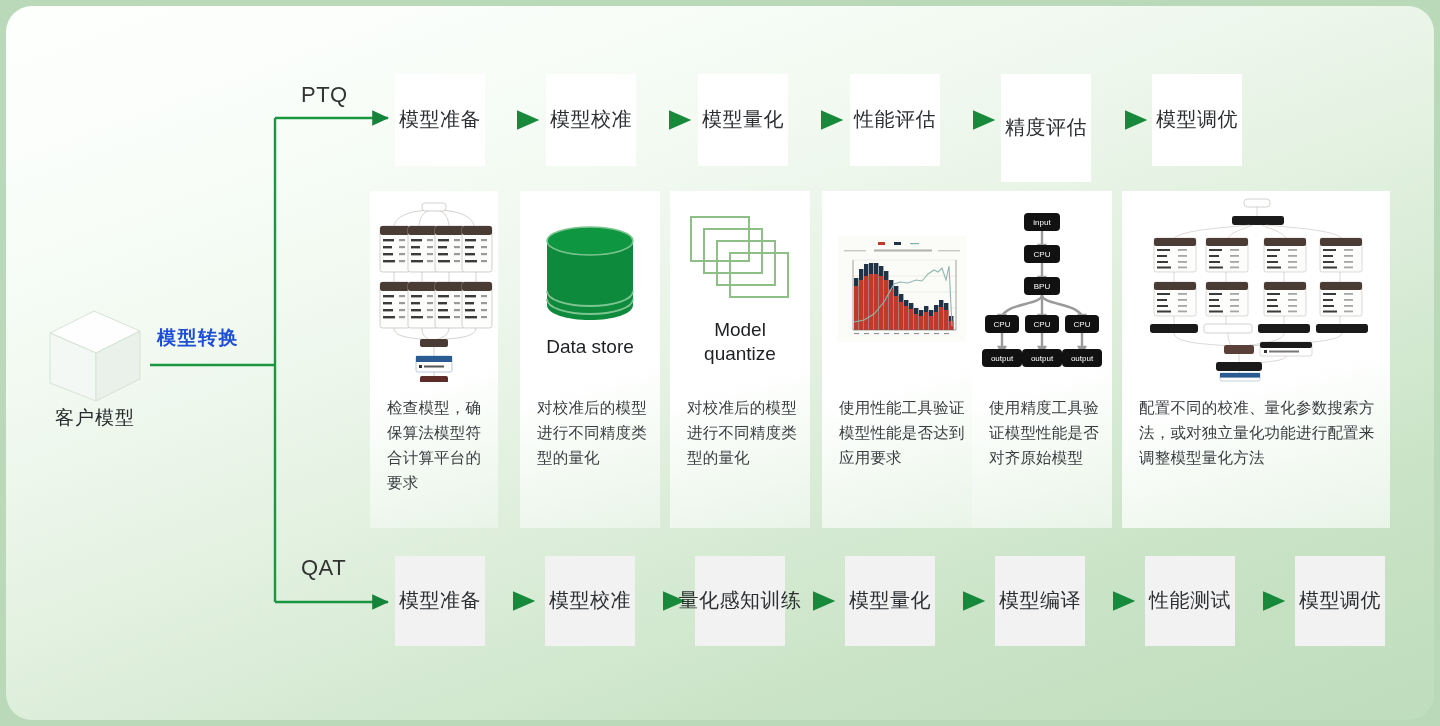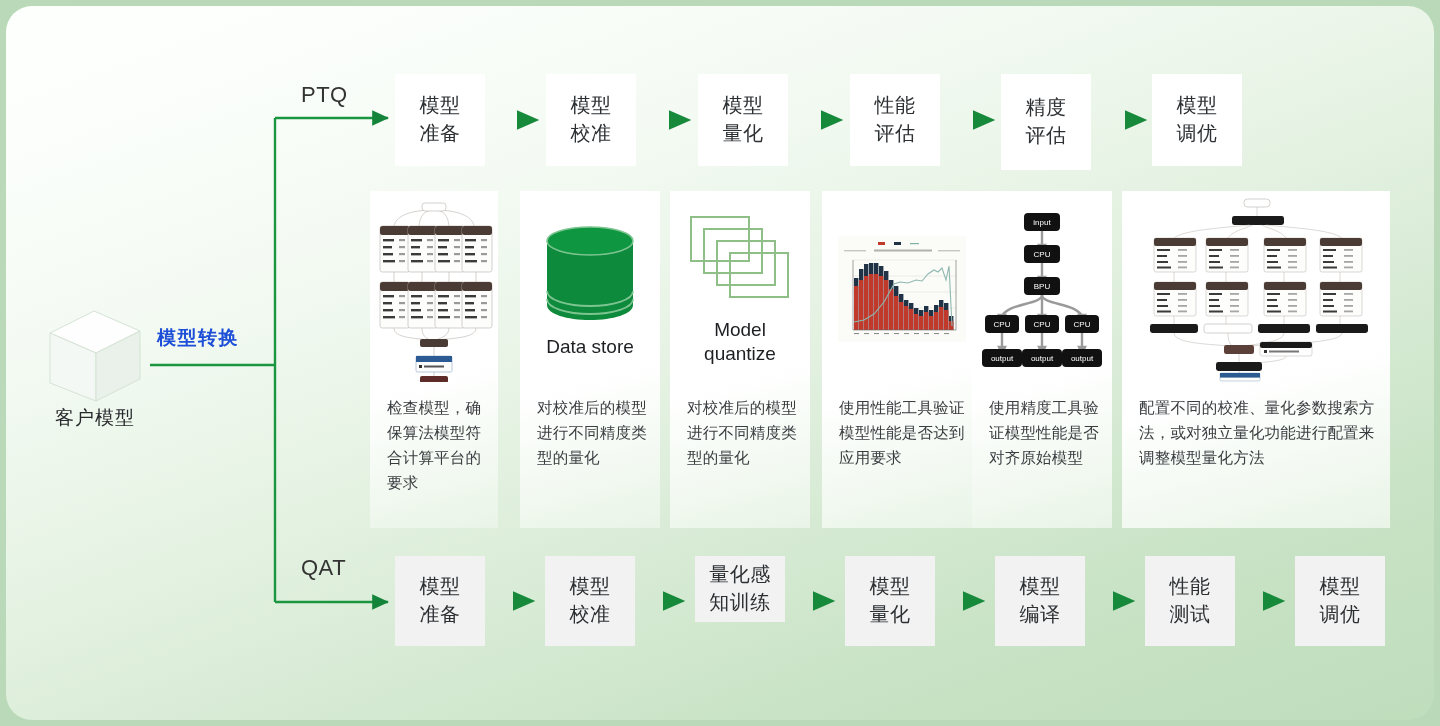--- a/index.html
+++ b/index.html
@@ -46,21 +46,21 @@
   .branch-label {
     position: absolute;
     font-size: 22px; color: #333; letter-spacing: .5px;
   }
   #lbl-ptq { left: 301px; top: 82px; }
   #lbl-qat { left: 301px; top: 555px; }
 
   
   .step {
     position: absolute;
-    display: flex; flex-direction: column;
+    display: flex; flex-direction: row;
     align-items: center; justify-content: center;
     font-size: 20px; color: #2d3033;
     line-height: 1.38;
     letter-spacing: .5px;
   }
   .step span { display: block; white-space: nowrap; }
   .step.top { background: #ffffff; }
   .step.bottom { background: #f2f2f2; }
 
   
@@ -165,21 +165,21 @@
     <span>校准</span>
   </div>
   <div class="step top" style="left:698px; top:74px; width:90px; height:92px;">
     <span>模型</span>
     <span>量化</span>
   </div>
   <div class="step top" style="left:850px; top:74px; width:90px; height:92px;">
     <span>性能</span>
     <span>评估</span>
   </div>
-  <div class="step top" style="left:1001px; top:74px; width:90px; height:96px;">
+  <div class="step top" style="left:1001px; top:74px; width:90px; height:108px;">
     <span>精度</span>
     <span>评估</span>
   </div>
   <div class="step top" style="left:1152px; top:74px; width:90px; height:92px;">
     <span>模型</span>
     <span>调优</span>
   </div>
 
   <div class="card" style="left:370px; top:191px; width:128px; height:337px;">
     <div class="card-art">
@@ -719,21 +719,21 @@
   </div>
 
   <div class="step bottom" style="left:395px; top:556px; width:90px; height:90px;">
     <span>模型</span>
     <span>准备</span>
   </div>
   <div class="step bottom" style="left:545px; top:556px; width:90px; height:90px;">
     <span>模型</span>
     <span>校准</span>
   </div>
-  <div class="step bottom" style="left:695px; top:556px; width:90px; height:66px;">
+  <div class="step bottom" style="left:695px; top:556px; width:90px; height:90px;">
     <span>量化感</span>
     <span>知训练</span>
   </div>
   <div class="step bottom" style="left:845px; top:556px; width:90px; height:90px;">
     <span>模型</span>
     <span>量化</span>
   </div>
   <div class="step bottom" style="left:995px; top:556px; width:90px; height:90px;">
     <span>模型</span>
     <span>编译</span>

